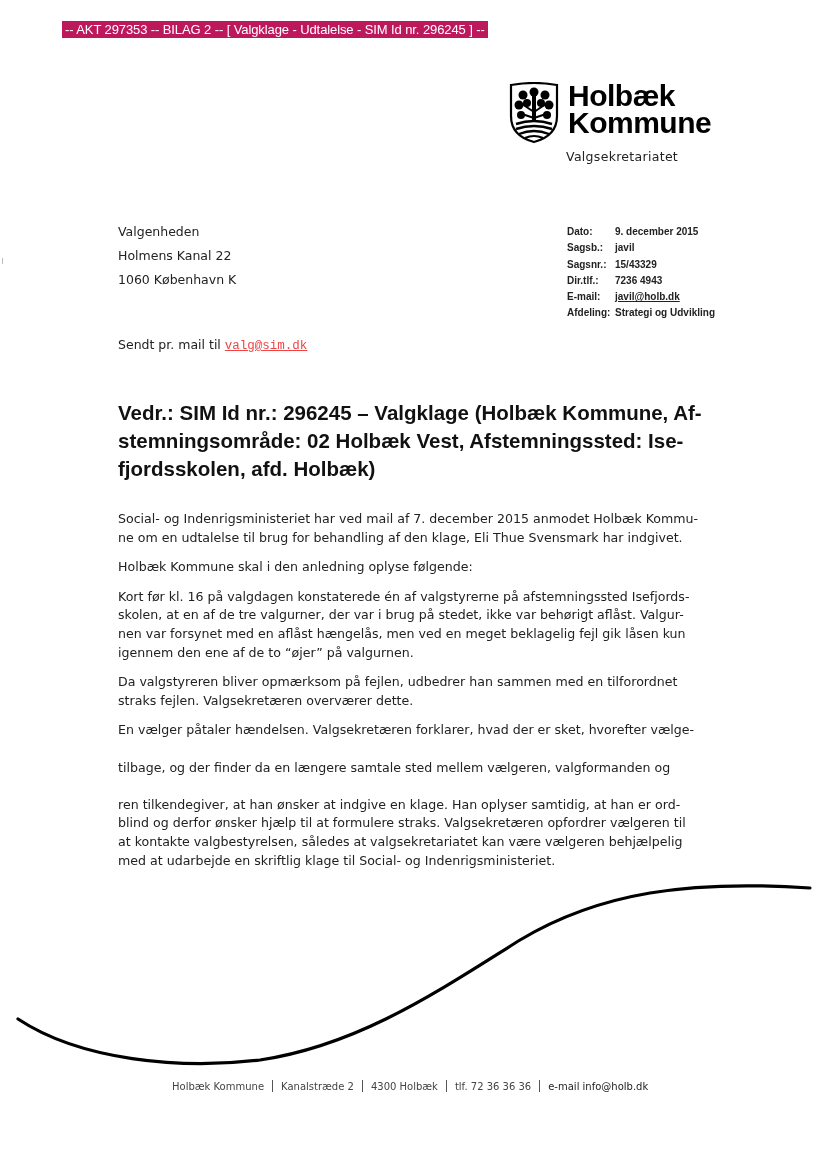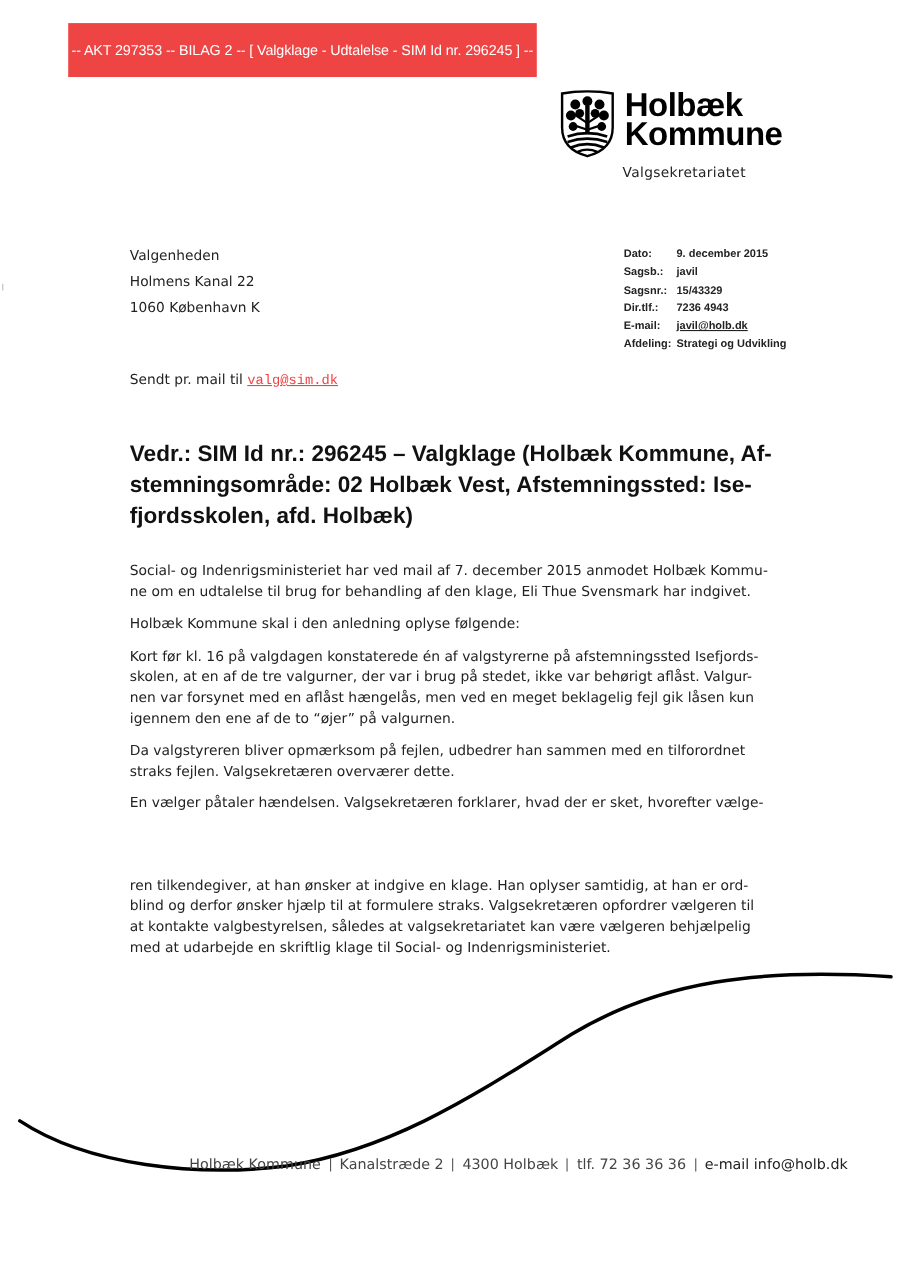--- a/index.html
+++ b/index.html
@@ -1,19 +1,19 @@
 <!DOCTYPE html>
 <html><head>
   <meta charset="utf-8">
   <style>
     html, body { margin: 0; padding: 0; background: #ffffff; }
     body { width: 825px; height: 1168px; position: relative; overflow: hidden; color: #111; }
     .stamp {
       position: absolute; left: 62px; top: 21px; height: 17px;
-      background: #ef4444; color: #fff; padding: 16px 3px;
+      background: #be185d; color: #fff; padding: 0 3px;
       font-family: "Liberation Sans", sans-serif; font-size: 13px; line-height: 17px;
       white-space: nowrap; letter-spacing: -0.1px;
     }
     .logo { position: absolute; left: 508px; top: 82px; width: 230px; height: 85px; }
     .logo svg { position: absolute; left: 0; top: 0; }
     .logo-name {
       position: absolute; left: 60px; top: 0px;
       font-family: "Liberation Sans", sans-serif; font-weight: 900; font-size: 30px;
       line-height: 27px; color: #000; letter-spacing: -0.5px;
     }
@@ -43,22 +43,22 @@
       font-family: "Liberation Sans", sans-serif; font-weight: bold; font-size: 20.5px;
       line-height: 28px; color: #111; margin: 0;
     }
     .body {
       position: absolute; left: 118px; top: 510px; width: 640px;
       font-family: "DejaVu Sans", sans-serif; font-size: 12.6px; line-height: 18.6px; color: #222;
     }
     .body p { margin: 0 0 11px 0; }
     .curve { position: absolute; left: 0; top: 880px; }
     .footer {
-      position: absolute; left: 172px; top: 1052px;
-      font-family: "DejaVu Sans", sans-serif; font-size: 13px; color: #444; white-space: nowrap;
+      position: absolute; left: 172px; top: 1080px;
+      font-family: "DejaVu Sans", sans-serif; font-size: 10px; color: #444; white-space: nowrap;
     }
     .footer .sep { display: inline-block; width: 1px; height: 12px; background: #555; margin: 0 8px; vertical-align: -2px; }
     .footer .email { color: #222; }
     .margin-mark { position: absolute; left: 2px; top: 258px; width: 1px; height: 6px; background: #bbb; }
   </style>
 </head>
 <body>
 
 <div class="stamp">-- AKT 297353 -- BILAG 2 -- [ Valgklage - Udtalelse - SIM Id nr. 296245 ] --</div>
 <div class="margin-mark"></div>
@@ -147,21 +147,21 @@
     <span>nen var forsynet med en aflåst hængelås, men ved en meget beklagelig fejl gik låsen kun</span><br>
     <span>igennem den ene af de to “øjer” på valgurnen.</span>
   </p>
   <p>
     <span>Da valgstyreren bliver opmærksom på fejlen, udbedrer han sammen med en tilforordnet</span><br>
     <span>straks fejlen. Valgsekretæren overværer dette.</span>
   </p>
   <p>
     <span>En vælger påtaler hændelsen. Valgsekretæren forklarer, hvad der er sket, hvorefter vælge-</span><br>
     <br>
-    <br>
+    <span>tilbage, og der finder da en længere samtale sted mellem vælgeren, valgformanden og</span><br>
     <br>
     <span>ren tilkendegiver, at han ønsker at indgive en klage. Han oplyser samtidig, at han er ord-</span><br>
     <span>blind og derfor ønsker hjælp til at formulere straks. Valgsekretæren opfordrer vælgeren til</span><br>
     <span>at kontakte valgbestyrelsen, således at valgsekretariatet kan være vælgeren behjælpelig</span><br>
     <span>med at udarbejde en skriftlig klage til Social- og Indenrigsministeriet.</span>
   </p>
 </div>
 
 <svg class="curve" width="825" height="200" viewBox="0 0 825 200">
   <path d="M18 139 C 80 180, 180 190, 260 180 C 360 165, 440 110, 520 60 C 600 12, 690 0, 810 8" fill="none" stroke="#000" stroke-width="3.2" stroke-linecap="round"></path>

